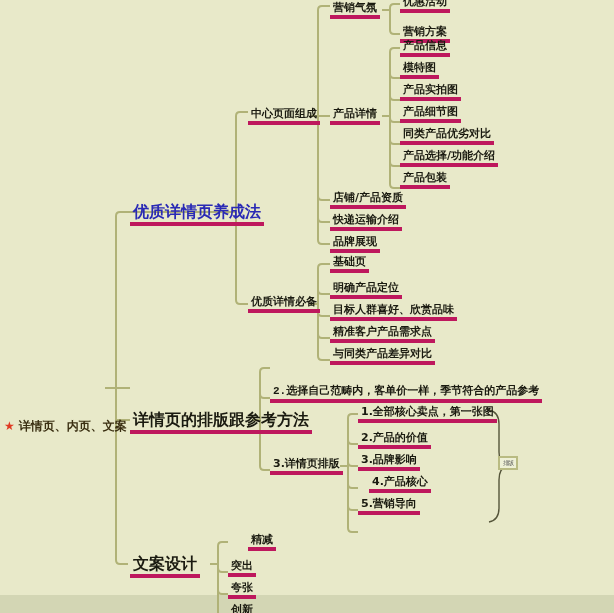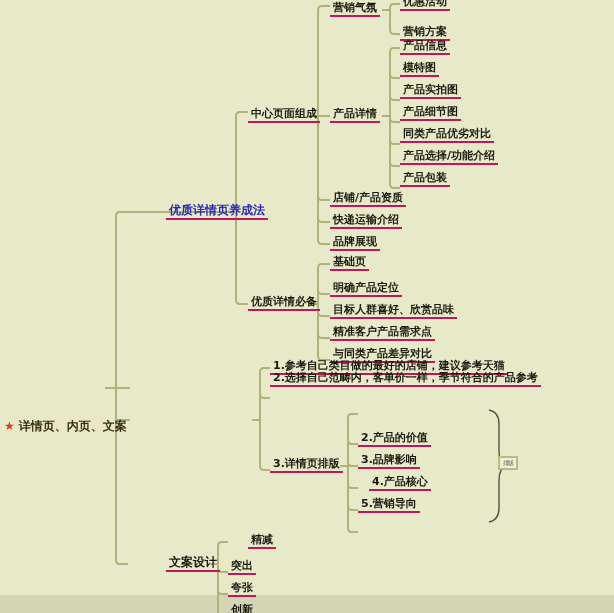--- a/index.html
+++ b/index.html
@@ -42,37 +42,37 @@
     line-height: 1;
     color: #1a1a10;
     letter-spacing: 0px;
   }
   .node .txt {
     display: inline-block;
     padding: 1px 3px 2px 3px;
   }
   
   .underlined {
-    border-bottom: 2px solid #be185d;
+    border-bottom: 4px solid #be185d;
   }
   .root {
     color: #3a2f12;
     font-size: 12px;
     margin-top: 40px;
   }
   .star {
     color: #e03a22;
     font-size: 12px;
     margin-right: 1px;
     display: inline-block;
   }
   .blue {
     color: #2a2ab5;
   }
-  .lvl1 { font-size: 12px; margin-left: 36px; }
+  .lvl1 { font-size: 16px; }
   .lvl2 { font-size: 11px; }
   .lvl3 { font-size: 11px; }
   .small { font-size: 11px; }
   .tagbox {
     position: absolute;
     border: 2px solid #b9bb82;
     background: #eef0d6;
     font-size: 6px;
     color: #555;
     padding: 2px 3px;
@@ -260,30 +260,33 @@
   <div class="node lvl3" style="left:330px; top:303px;">
     <span class="txt underlined">目标人群喜好、欣赏品味</span>
   </div>
   <div class="node lvl3" style="left:330px; top:325px;">
     <span class="txt underlined">精准客户产品需求点</span>
   </div>
   <div class="node lvl3" style="left:330px; top:347px;">
     <span class="txt underlined">与同类产品差异对比</span>
   </div>
 
-  <div class="node lvl3" style="left:270px; top:359px;">
-    <span class="txt underlined">1.参考自己类目做的最好的店铺，建议参考天猫</span>
-  </div>
-  <div class="node lvl3" style="left:270px; top:371px;">
+  <div class="node lvl1" style="left:130px; top:411px;">
+    <span class="txt underlined">详情页的排版跟参考方法</span>
+  </div>
+  <div class="node lvl3" style="left:270px; top:385px;font-family:Liberation Mono, monospace;">
     <span class="txt underlined">2.选择自己范畴内，客单价一样，季节符合的产品参考</span>
   </div>
   <div class="node lvl2" style="left:270px; top:457px;">
     <span class="txt underlined">3.详情页排版</span>
   </div>
 
+  <div class="node lvl3" style="left:358px; top:405px;">
+    <span class="txt underlined">1.全部核心卖点，第一张图</span>
+  </div>
   <div class="node lvl3" style="left:358px; top:431px;">
     <span class="txt underlined">2.产品的价值</span>
   </div>
   <div class="node lvl3" style="left:358px; top:453px;">
     <span class="txt underlined">3.品牌影响</span>
   </div>
   <div class="node lvl3" style="left:369px; top:475px;text-decoration:underline;">
     <span class="txt underlined">4.产品核心</span>
   </div>
   <div class="node lvl3" style="left:358px; top:497px;">

